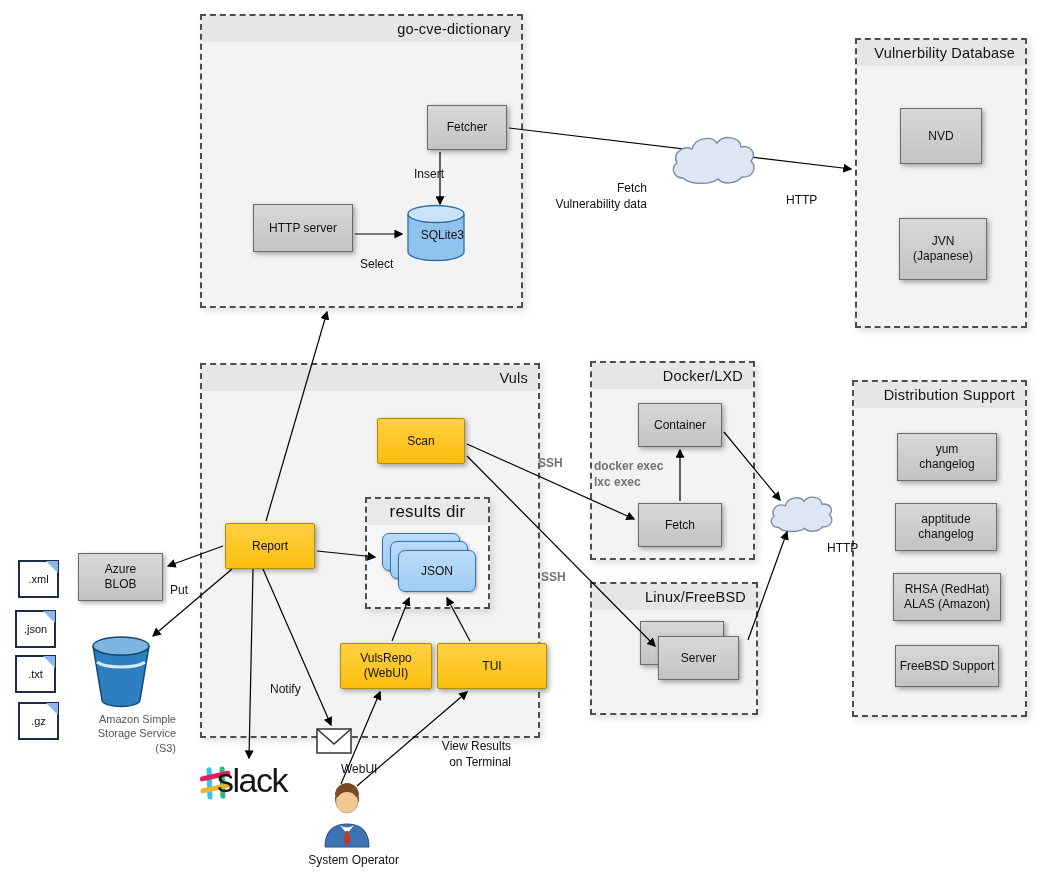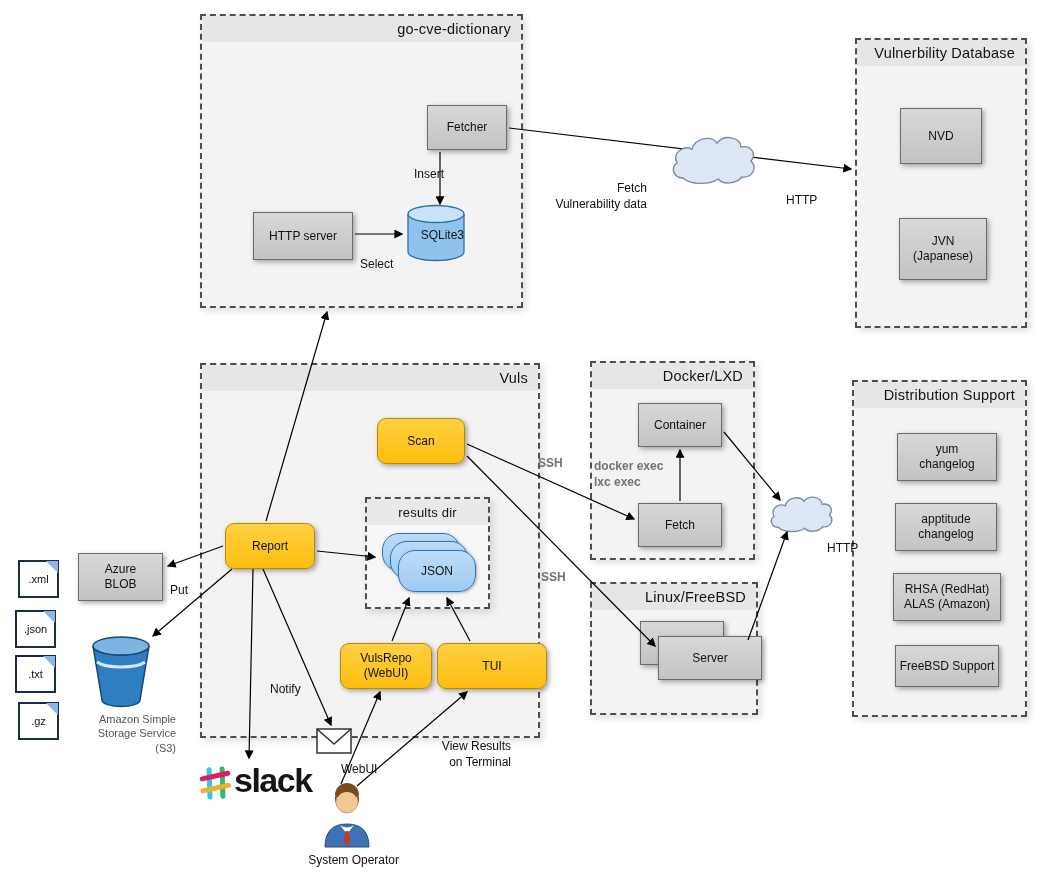--- a/index.html
+++ b/index.html
@@ -1,32 +1,32 @@
 <!DOCTYPE html>
 <html><head>
 <meta charset="utf-8">
 <style>
   *{margin:0;padding:0;box-sizing:border-box}
   body{font-family:"Liberation Sans",sans-serif;background:#fff}
   .stage{position:relative;width:1043px;height:887px;background:#fff;overflow:hidden}
   .group{position:absolute;border:2px dashed #4d4d4d;background:#f3f3f3;box-shadow:3px 3px 7px rgba(0,0,0,.13);z-index:1}
   .group-title{position:absolute;top:0;left:0;right:0;height:26px;background:rgba(0,0,0,.05);display:flex;align-items:center;justify-content:flex-end;padding:0 10px;font-size:14.5px;color:#111;letter-spacing:.2px}
-  .group-title.center{justify-content:center;font-size:13px}
+  .group-title.center{justify-content:center;font-size:17px}
   .node{position:absolute;background:linear-gradient(#d8d8d8,#c3c3c3);border:1px solid #6b6b6b;display:flex;align-items:center;justify-content:center;text-align:center;font-size:12px;color:#111;white-space:pre-line;box-shadow:2px 2px 5px rgba(0,0,0,.35);z-index:3;line-height:1.25}
-  .node.yellow{background:linear-gradient(#ffd042,#fdbe0e);border:1px solid #b5890a;border-radius:9px}
-  .node.json{background:linear-gradient(#bcdcf8,#9fcbf0);border:1px solid #2e75b6;border-radius:17px;box-shadow:1px 1px 3px rgba(0,0,0,.3)}
+  .node.yellow{background:linear-gradient(#ffd042,#fdbe0e);border:1px solid #b5890a;border-radius:2px}
+  .node.json{background:linear-gradient(#bcdcf8,#9fcbf0);border:1px solid #2e75b6;border-radius:7px;box-shadow:1px 1px 3px rgba(0,0,0,.3)}
   .label{position:absolute;font-size:12px;color:#111;white-space:pre-line;z-index:3;line-height:1.3}
   .label.blue{color:#737373;font-weight:bold}
   .label.center{text-align:right}
   .label.gray{color:#555;font-size:11px}
   .file{position:absolute;width:41px;height:38px;background:#fff;border:2px solid #1c2b4a;display:flex;align-items:center;justify-content:center;font-size:11px;color:#111;z-index:3}
   .file::before{content:"";position:absolute;top:-1px;right:-1px;border-style:solid;border-width:0 12px 12px 0;border-color:transparent #8ab6e8 transparent transparent}
   svg.underlay{position:absolute;left:0;top:0;z-index:2;pointer-events:none}
   svg.overlay{position:absolute;left:0;top:0;z-index:4;pointer-events:none}
-  .slack-word{position:absolute;left:234px;top:761px;font-size:34px;font-weight:700;letter-spacing:-1.5px;color:#151515;z-index:3}
+  .slack-word{position:absolute;left:217px;top:761px;font-size:34px;font-weight:400;letter-spacing:-1.5px;color:#151515;z-index:3}
 </style>
 </head>
 <body>
 
 <div class="stage">
 
   <div class="group" style="left:200px;top:14px;width:323px;height:294px">
     <div class="group-title">go-cve-dictionary</div>
   </div>
   <div class="group" style="left:855px;top:38px;width:172px;height:290px">
@@ -77,40 +77,40 @@
       <circle cx="347" cy="799" r="12" fill="#7a4a21"></circle>
       <circle cx="347" cy="802" r="11" fill="#f3c696" stroke="#c79b6b" stroke-width="0.8"></circle>
       <path d="M335,795 a12,12 0 0 1 24,0 l-3,2 a10,9 0 0 0 -18,0 z" fill="#7a4a21"></path>
       <path d="M325,847 q0,-23 22,-23 q22,0 22,23 z" fill="#3f72b5" stroke="#2a4e80" stroke-width="1"></path>
       <path d="M340,825 l7,9 l7,-9 q-7,5 -14,0 z" fill="#ffffff"></path>
       <path d="M345.5,831 h3 l2,10 l-3.5,5 l-3.5,-5 z" fill="#c0392b"></path>
     </g>
   </svg>
 
   <div class="node" style="left:427px;top:105px;width:80px;height:45px">Fetcher</div>
-  <div class="node" style="left:253px;top:212px;width:100px;height:48px">HTTP server</div>
+  <div class="node" style="left:253px;top:204px;width:100px;height:48px">HTTP server</div>
   <div class="node" style="left:900px;top:108px;width:82px;height:56px">NVD</div>
   <div class="node" style="left:899px;top:218px;width:88px;height:62px">JVN
 (Japanese)</div>
 
   <div class="node yellow" style="left:377px;top:418px;width:88px;height:46px">Scan</div>
   <div class="node yellow" style="left:225px;top:523px;width:90px;height:46px">Report</div>
   <div class="node yellow" style="left:340px;top:643px;width:92px;height:46px">VulsRepo
 (WebUI)</div>
   <div class="node yellow" style="left:437px;top:643px;width:110px;height:46px">TUI</div>
 
   <div class="node json" style="left:382px;top:533px;width:78px;height:38px"></div>
   <div class="node json" style="left:390px;top:541px;width:78px;height:38px"></div>
   <div class="node json" style="left:398px;top:550px;width:78px;height:42px">JSON</div>
 
   <div class="node" style="left:638px;top:403px;width:84px;height:44px">Container</div>
   <div class="node" style="left:638px;top:503px;width:84px;height:44px">Fetch</div>
 
   <div class="node" style="left:640px;top:621px;width:84px;height:44px"></div>
-  <div class="node" style="left:658px;top:636px;width:104px;height:44px">Server</div>
+  <div class="node" style="left:658px;top:636px;width:81px;height:44px">Server</div>
 
   <div class="node" style="left:78px;top:553px;width:85px;height:48px">Azure
 BLOB</div>
 
   <div class="node" style="left:897px;top:433px;width:100px;height:48px">yum
 changelog</div>
   <div class="node" style="left:895px;top:503px;width:102px;height:48px">apptitude
 changelog</div>
   <div class="node" style="left:893px;top:573px;width:108px;height:48px">RHSA (RedHat)
 ALAS (Amazon)</div>

